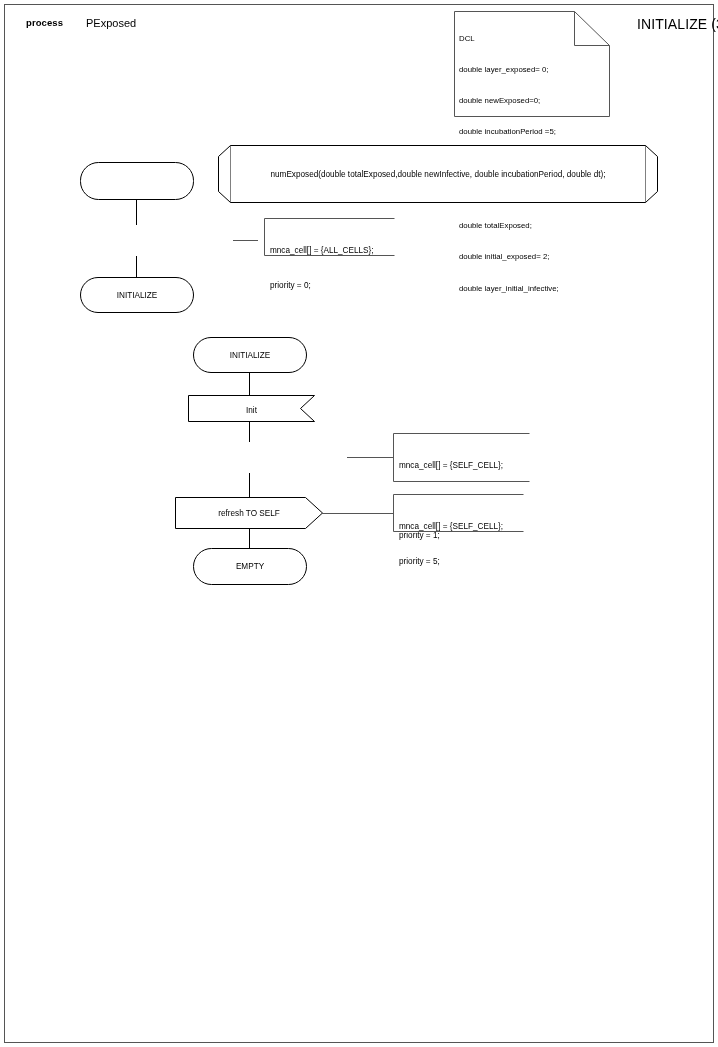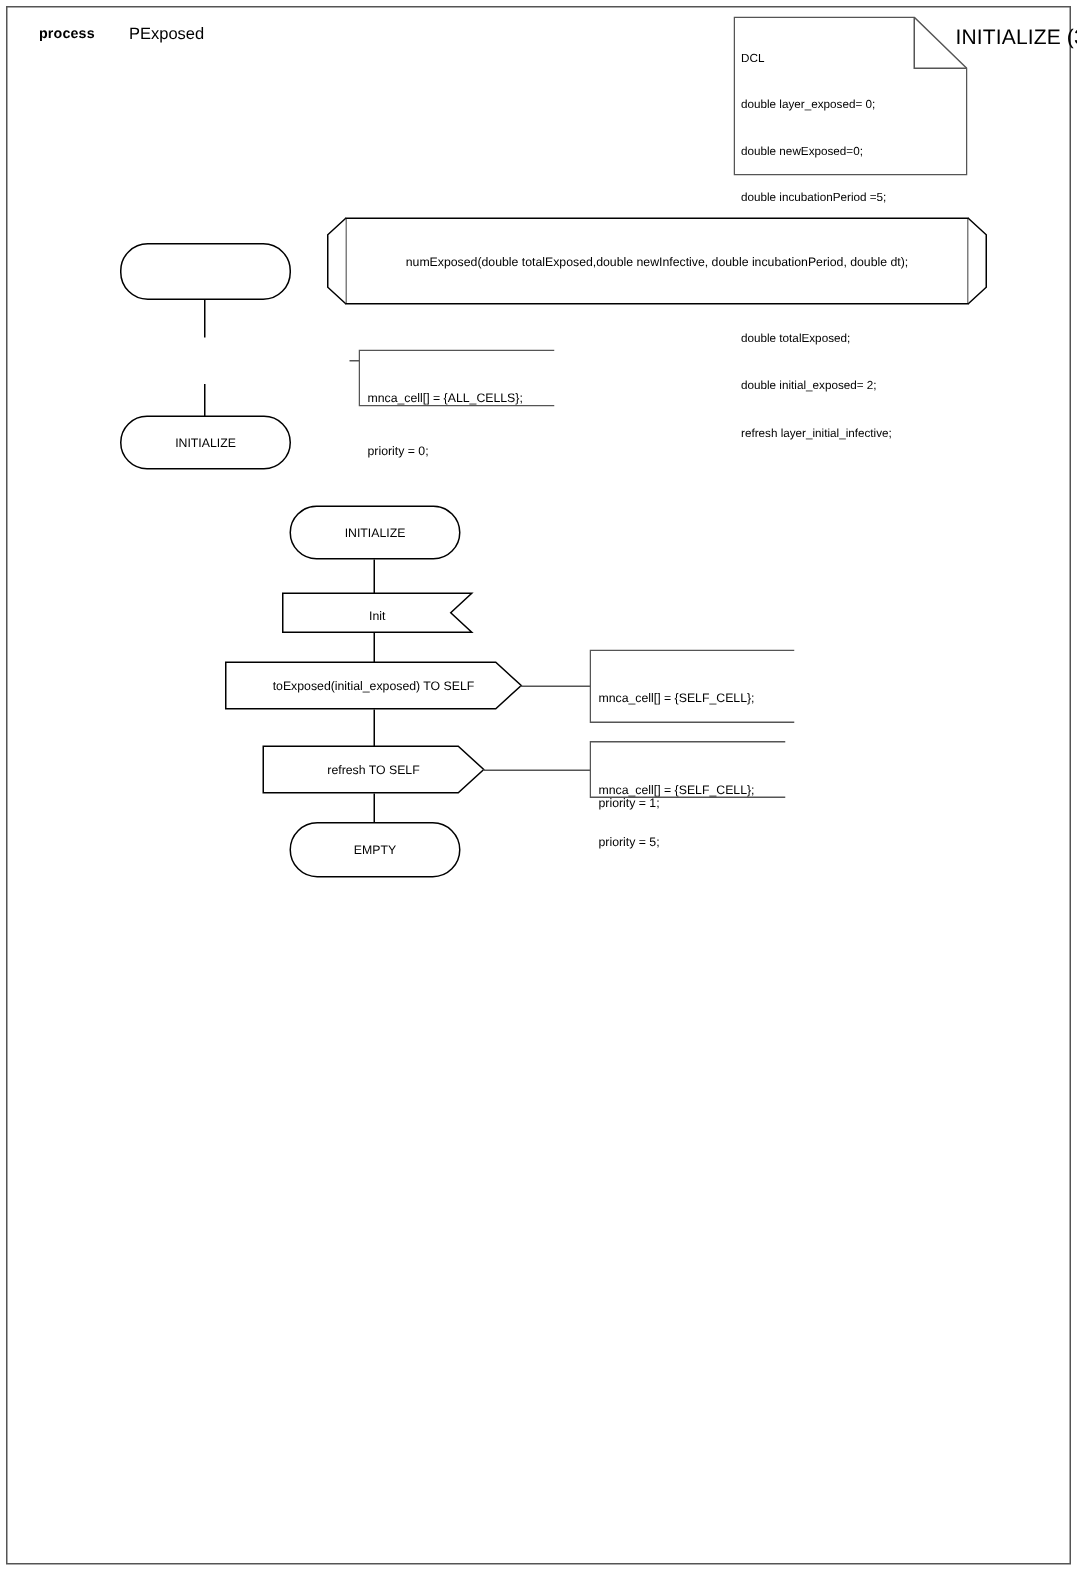--- a/index.html
+++ b/index.html
@@ -52,21 +52,21 @@
     left: 637px;
     top: 16px;
     font-size: 14px;
     letter-spacing: 0.1px;
     white-space: nowrap;
   }
 
   
   .dcl-note {
     position: absolute;
-    left: 489px;
+    left: 454px;
     top: 11px;
     width: 155px;
     height: 105px;
   }
   .dcl-note svg { display: block; }
   .dcl-text {
     position: absolute;
     left: 5px;
     top: 2px;
     width: 148px;
@@ -141,21 +141,21 @@
     </svg>
     <div class="dcl-text">
       <div>DCL</div>
       <div>double layer_exposed= 0;</div>
       <div>double newExposed=0;</div>
       <div>double incubationPeriod =5;</div>
       <div>double newInfective=0;</div>
       <div>double dt = 0.1;</div>
       <div>double totalExposed;</div>
       <div>double initial_exposed= 2;</div>
-      <div>refresh layer_initial_infective;</div>
+      <div>double layer_initial_infective;</div>
     </div>
   </div>
 
   <div class="shape" style="left:218px; top:145px; width:440px; height:58px;">
     <svg width="440" height="58" viewBox="0 0 440 58">
       <path d="M12.5,0.5 L427.5,0.5 L427.5,57.5 L12.5,57.5 Z" fill="#ffffff" stroke="#000000" stroke-width="1"></path>
       <path d="M12.5,0.5 L0.5,11.5 L0.5,46.5 L12.5,57.5" fill="#ffffff" stroke="#000000" stroke-width="1"></path>
       <path d="M427.5,0.5 L439.5,11.5 L439.5,46.5 L427.5,57.5" fill="#ffffff" stroke="#000000" stroke-width="1"></path>
     </svg>
     <div class="shape-label">numExposed(double totalExposed,double newInfective, double incubationPeriod, double dt);</div>
@@ -166,21 +166,21 @@
       <rect x="0.5" y="0.5" width="113" height="37" rx="18" ry="18" fill="#ffffff" stroke="#000000" stroke-width="1"></rect>
     </svg>
     <div class="shape-label"></div>
   </div>
 
   <div class="vline" style="left:136px; top:200px; height:25px;"></div>
 
 
   <div class="hline" style="left:233px; top:240px; width:25px;"></div>
 
-  <div class="comment" style="left:239px; top:218px; width:131px; height:30px;margin-top:15px;">
+  <div class="comment" style="left:264px; top:218px; width:131px; height:30px;">
     <svg width="131" height="38" viewBox="0 0 131 38">
       <path d="M130.5,0.5 L0.5,0.5 L0.5,37.5 L130.5,37.5" fill="#ffffff" stroke="#555555" stroke-width="1"></path>
     </svg>
     <div class="comment-text">
       <div>mnca_cell[] = {ALL_CELLS};</div>
       <div>priority = 0;</div>
     </div>
   </div>
 
   <div class="vline" style="left:136px; top:256px; height:22px;"></div>
@@ -203,26 +203,20 @@
 
   <div class="shape" style="left:188px; top:395px; width:127px; height:31px;">
     <svg width="127" height="27" viewBox="0 0 127 27">
       <path d="M0.5,0.5 L126.5,0.5 L112.5,13.5 L126.5,26.5 L0.5,26.5 Z" fill="#ffffff" stroke="#000000" stroke-width="1"></path>
     </svg>
     <div class="shape-label" style="padding-right:14px;">Init</div>
   </div>
 
   <div class="vline" style="left:249px; top:422px; height:20px;"></div>
 
-  <div class="shape" style="left:150px; top:441px; width:198px; height:32px;">
-    <svg width="198" height="32" viewBox="0 0 198 32">
-      <path d="M0.5,0.5 L180.5,0.5 L197.5,16 L180.5,31.5 L0.5,31.5 Z" fill="#ffffff" stroke="#000000" stroke-width="1"></path>
-    </svg>
-    <div class="shape-label" style="padding-right:16px;">toExposed(initial_exposed) TO SELF</div>
-  </div>
 
   <div class="hline" style="left:347px; top:457px; width:47px;"></div>
 
   <div class="comment" style="left:393px; top:433px; width:137px; height:49px;">
     <svg width="137" height="49" viewBox="0 0 137 49">
       <path d="M136.5,0.5 L0.5,0.5 L0.5,48.5 L136.5,48.5" fill="#ffffff" stroke="#555555" stroke-width="1"></path>
     </svg>
     <div class="comment-text">
       <div>mnca_cell[] = {SELF_CELL};</div>
       <div>delay = layer_initial_infective;</div>

